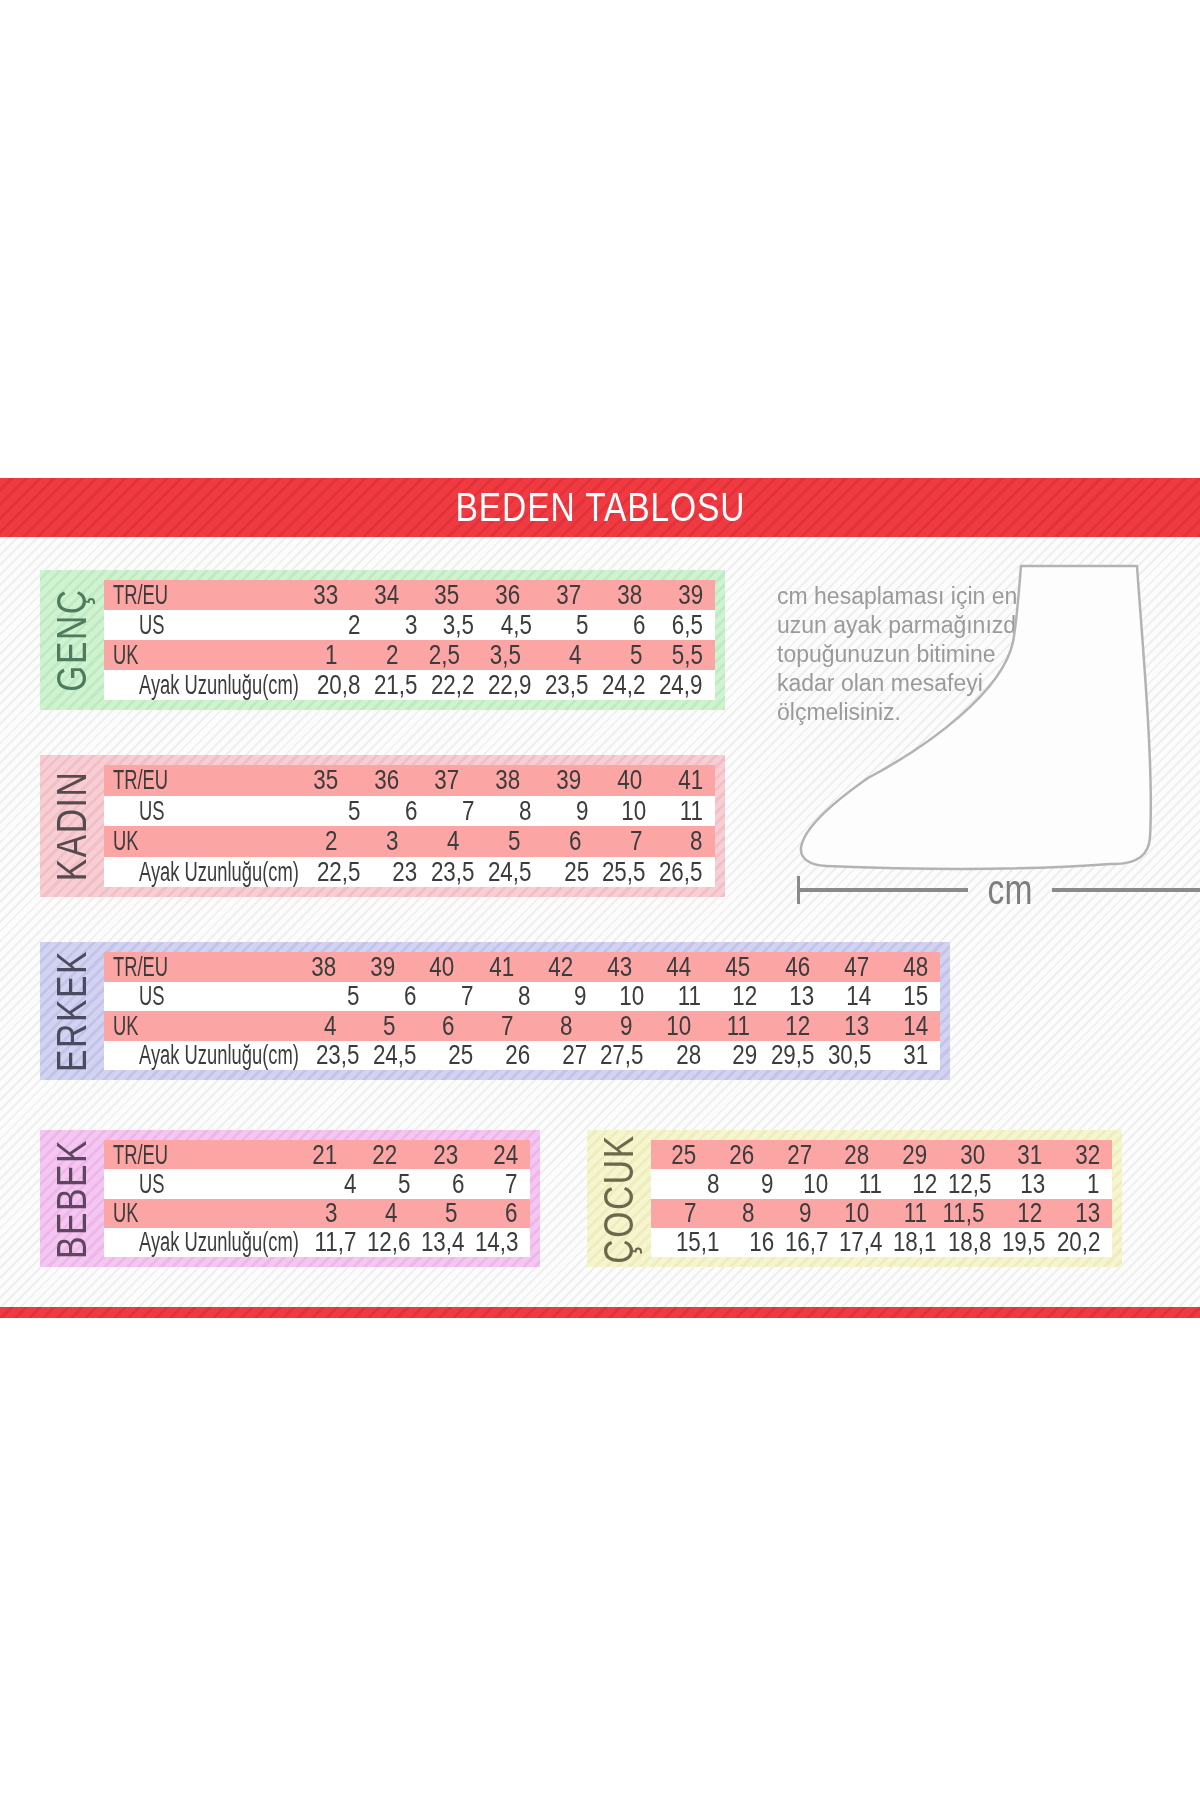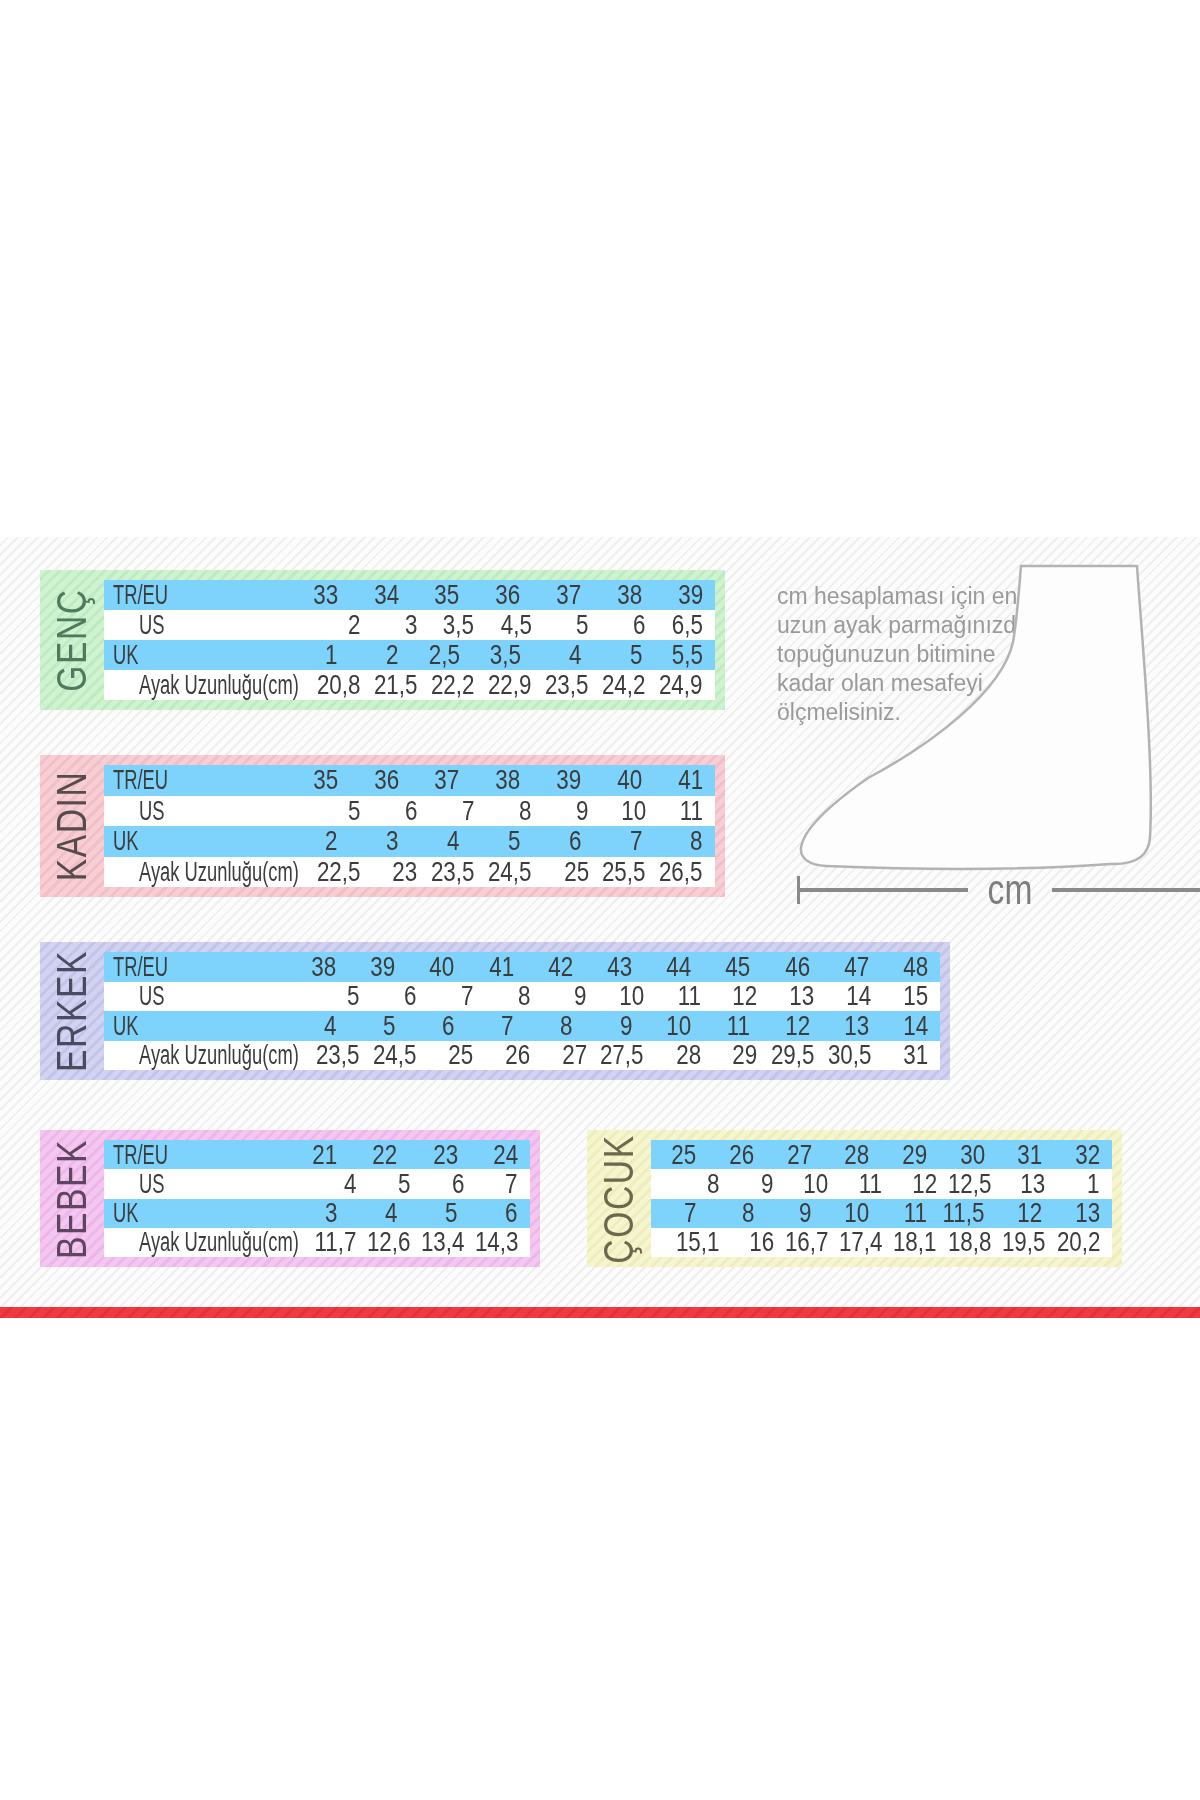--- a/index.html
+++ b/index.html
@@ -29,21 +29,21 @@
   .cocuk{left:587px; top:1130px; width:535px; height:137px;}
 
   .vlabel{position:absolute; left:0; top:0; width:64px; bottom:0;}
   .vtext{position:absolute; left:50%; top:50%;
     transform:translate(-50%,-50%) rotate(-90deg) scaleX(.8);
     white-space:nowrap; font-size:42px; font-weight:400; letter-spacing:2px;
     color:var(--labelcolor,#555);}
 
   .tinner{background:#ffffff; width:100%; height:100%; display:flex; flex-direction:column;}
   .trow{flex:1; display:flex; align-items:stretch;}
-  .trow.shaded{background:#7dd3fc;}
+  .trow.shaded{background:#fca5a5;}
   .trow.plain{background:#ffffff;margin-left:26px;}
   .rlabel{position:relative; width:185px; height:auto; flex:none;}
   .condense-l{position:absolute; left:9px; top:50%; transform:translateY(-50%) scaleX(.68);
     transform-origin:0 50%; white-space:nowrap; font-size:27px; color:#3c3c3c;}
   .cell{position:relative; flex:1;}
   .condense-r{position:absolute; right:12px; top:50%; transform:translateY(-50%) scaleX(.8);
     transform-origin:100% 50%; white-space:nowrap; font-size:28px; color:#3c3c3c;}
 
   
   .note{position:absolute; left:777px; top:582px; width:280px; font-size:23px;
@@ -55,20 +55,23 @@
   .tick{width:3px; height:28px; background:#8a8a8a; flex:none;}
   .rline{flex:1; height:4px; background:#8a8a8a;}
   .rlabel-cm{padding:0 14px; font-size:42px; color:#7d7d7d; line-height:36px; flex:none;}
   .condense-cm{display:inline-block; transform:scaleX(.8);}
 </style>
 </head>
 <body>
 
 <div id="canvas">
 
+  <header class="banner">
+    <span class="banner-title"><span class="condense-t">BEDEN TABLOSU</span></span>
+  </header>
 
   <div class="contentbg"></div>
 
   <section class="sizetable genc" style="--accent: #cff2cf; --stripe: #bfeac3; --labelcolor: #4e7a5e;">
     <span class="vlabel">
         <span class="vtext">GENÇ</span>
       </span>
     <div class="tinner">
         <div class="trow shaded">
           <span class="rlabel">

